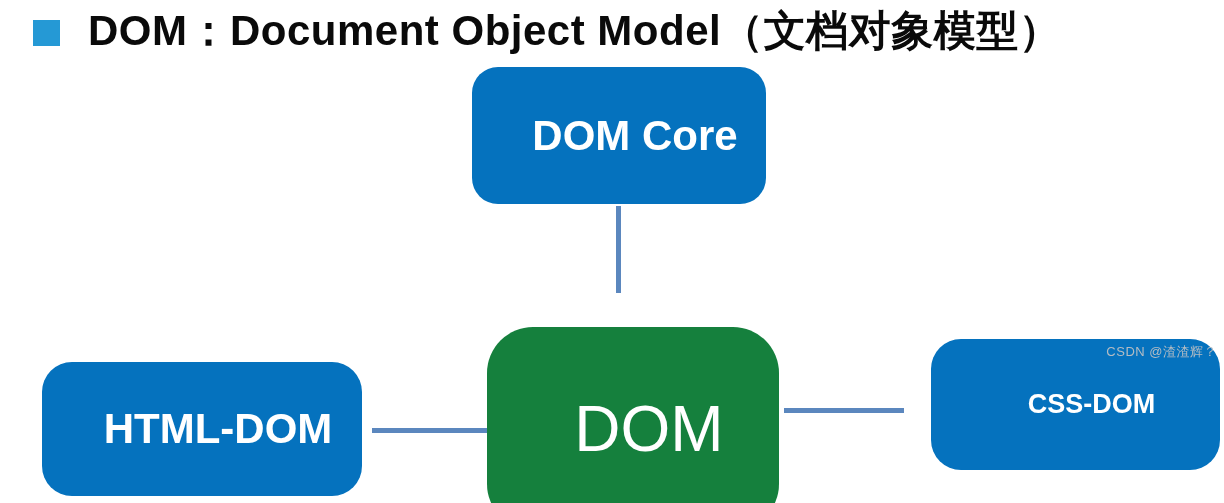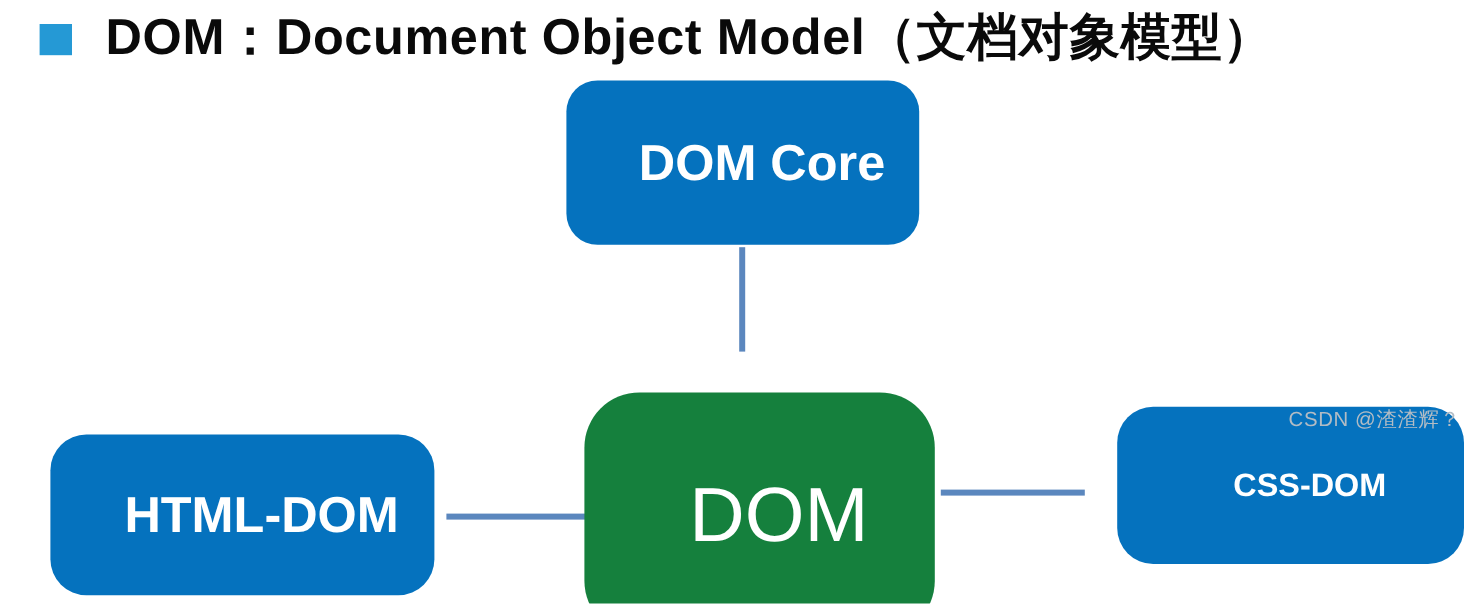--- a/index.html
+++ b/index.html
@@ -64,21 +64,21 @@
 
   
   .connector { position: absolute; background: #5b87be; }
   .conn-vertical   { left: 616px; top: 206px; width: 5px;  height: 87px; }
   .conn-left       { left: 372px; top: 428px; width: 121px; height: 5px; }
   .conn-right      { left: 784px; top: 408px; width: 120px; height: 5px; }
 
   
   .watermark {
     position: absolute; right: 7px; bottom: 3px;
-    font-size: 17px; color: #b3bcc4;
+    font-size: 13px; color: #b3bcc4;
     letter-spacing: 0.5px;
     white-space: nowrap;
   }
 </style>
 </head>
 <body>
 
 <div class="stage">
 
   <div class="title-row">

